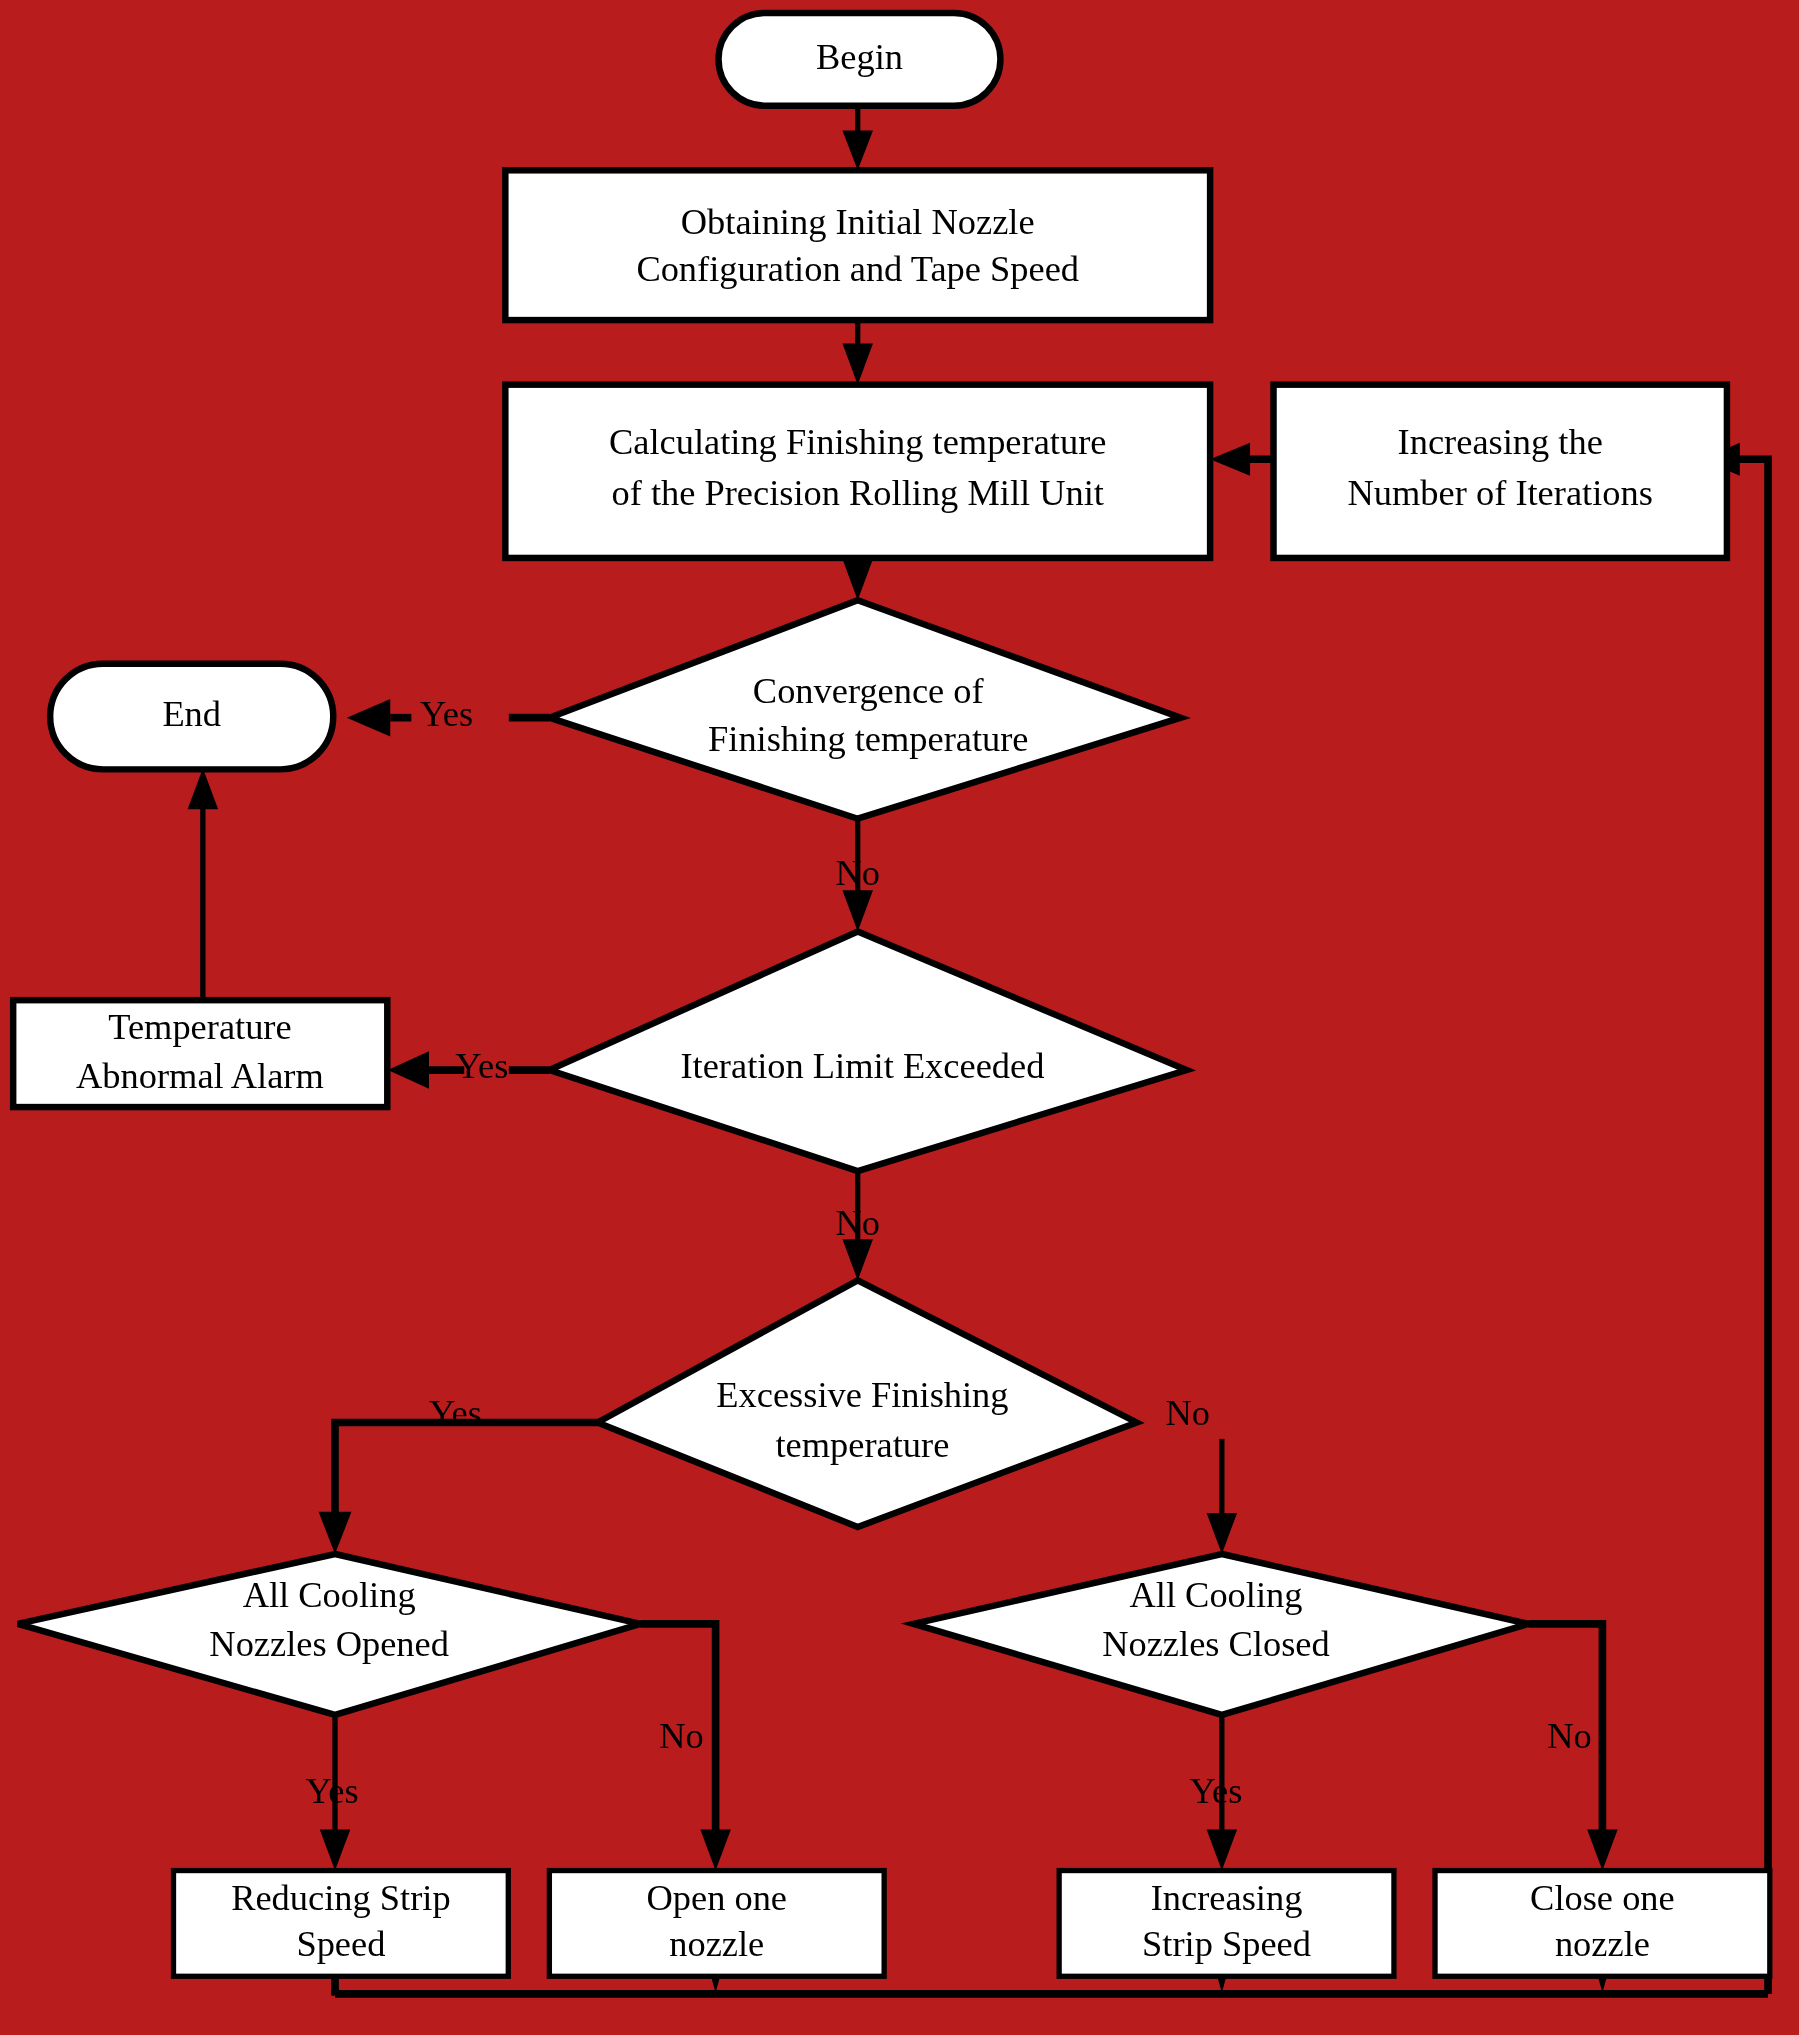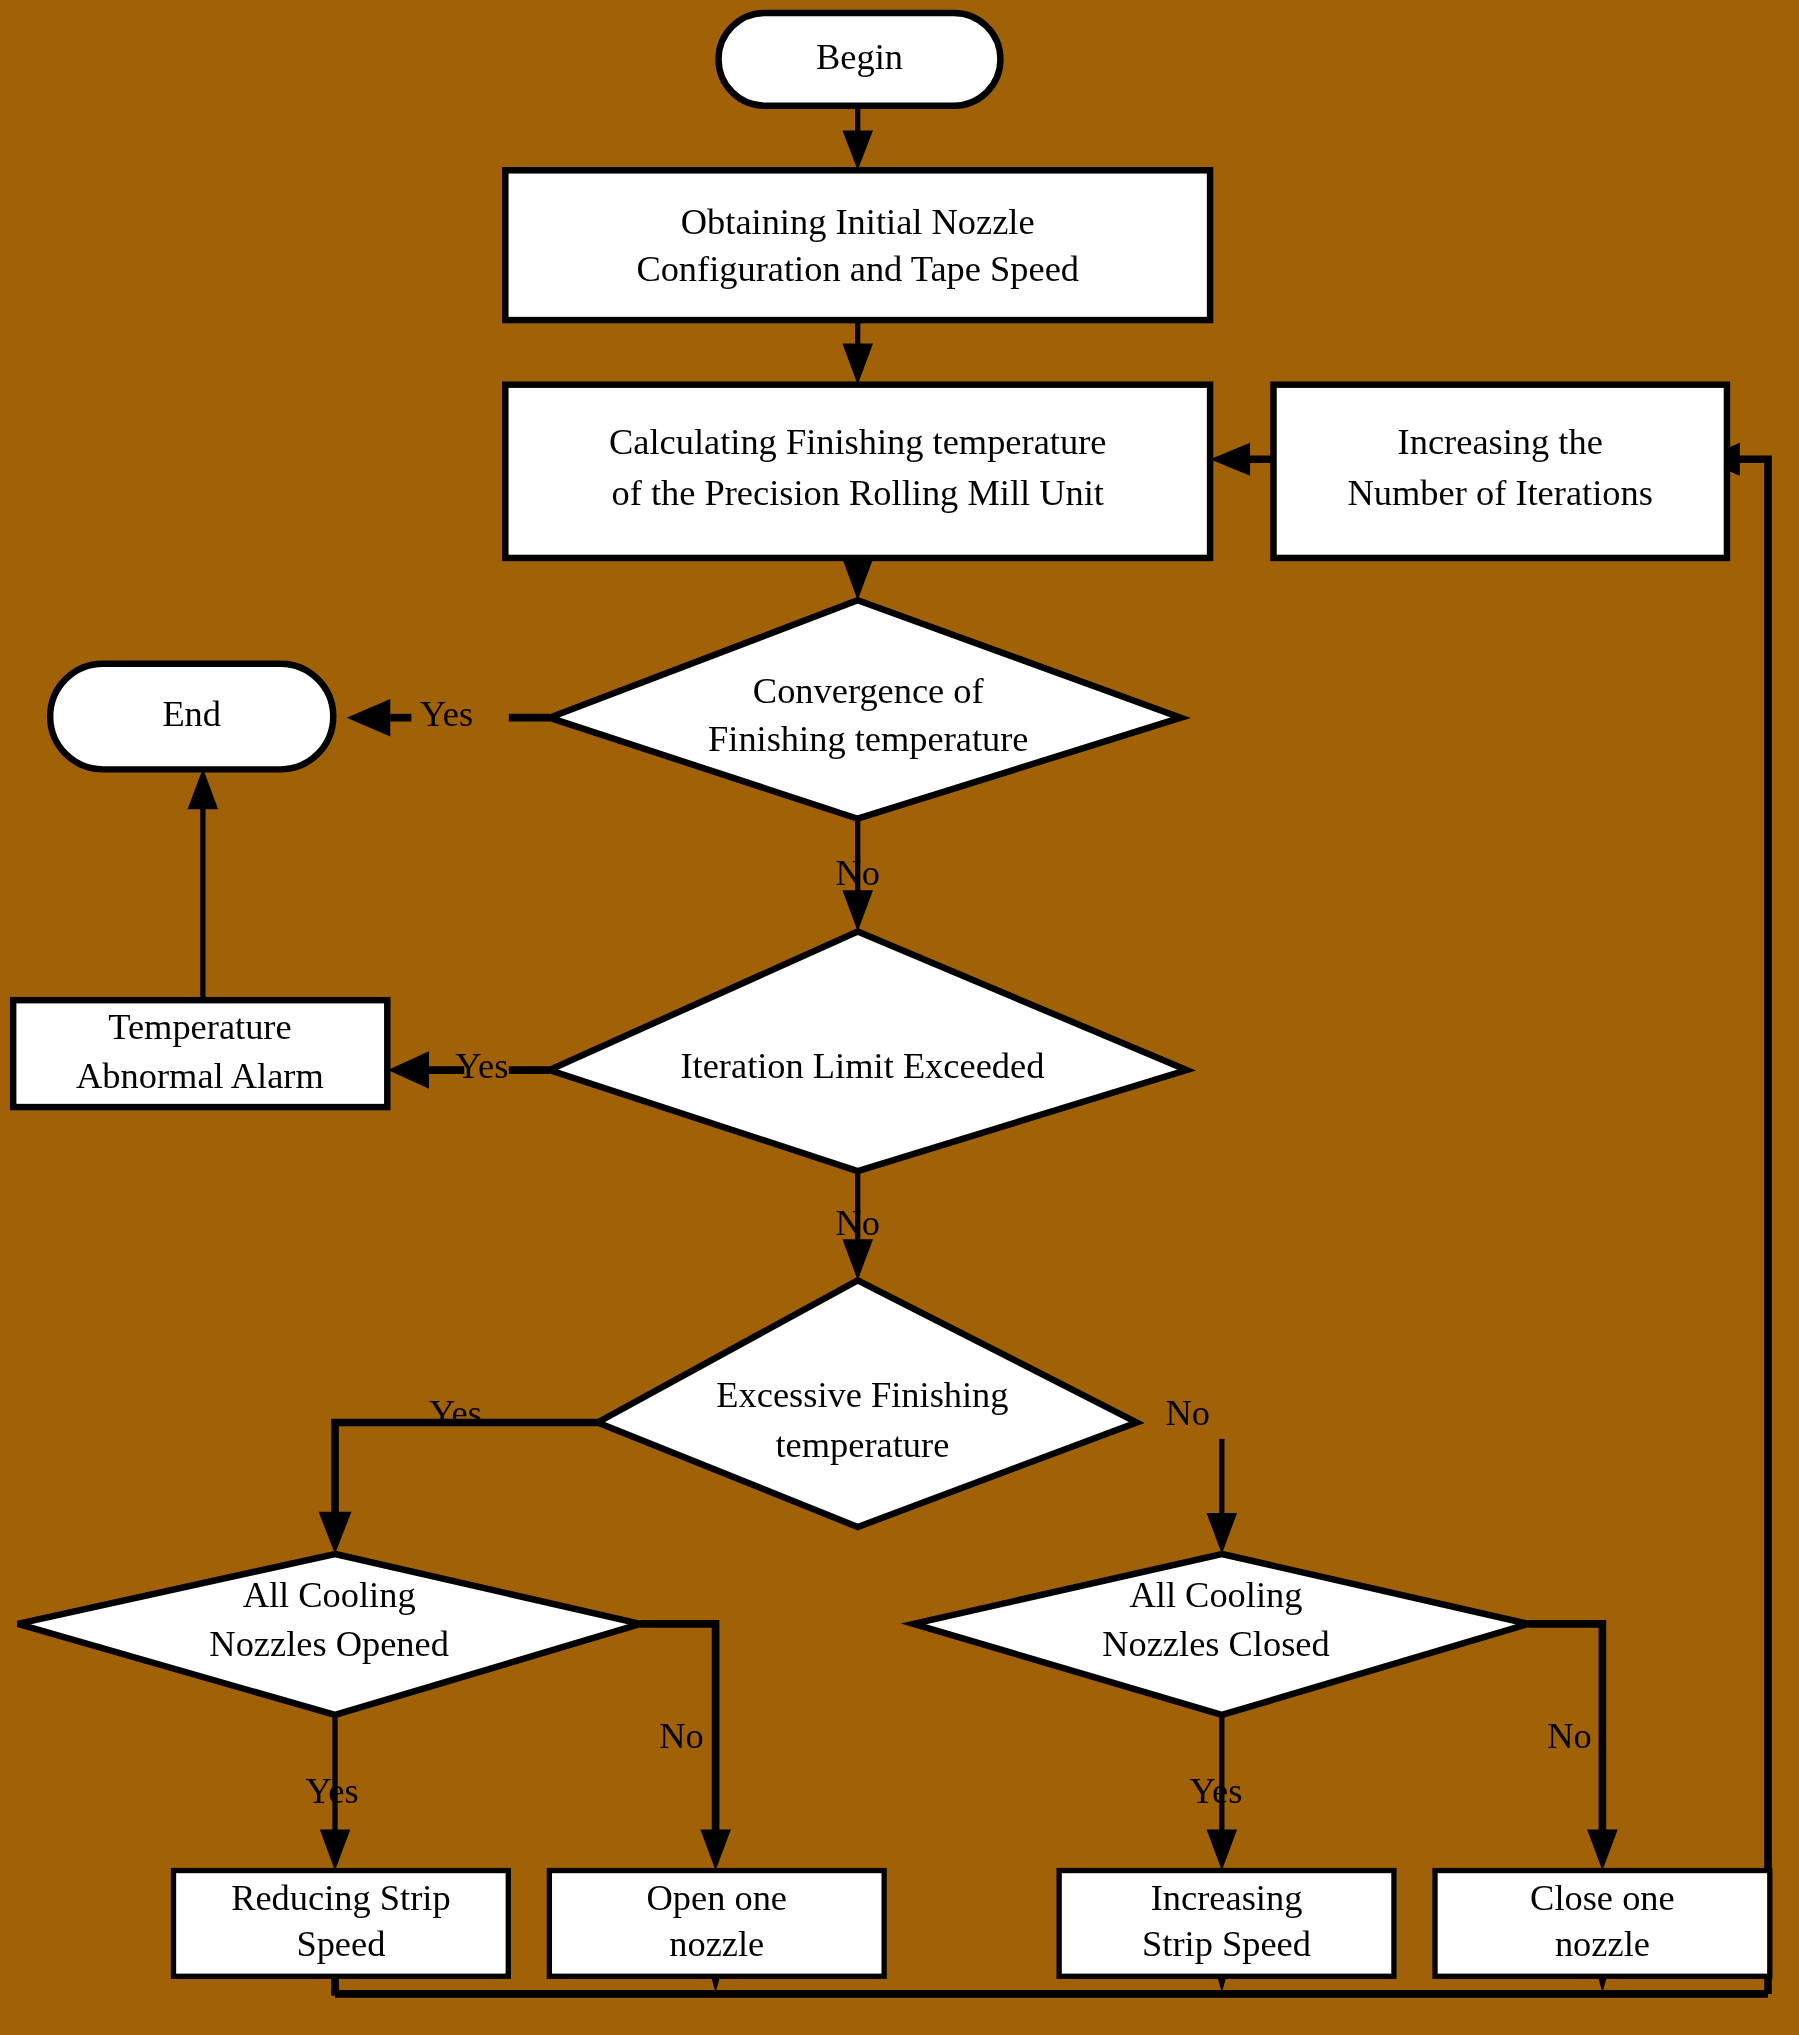--- a/index.html
+++ b/index.html
@@ -7,21 +7,21 @@
     padding: 0;
     background: #ffffff;
   }
   body {
     font-family: "Liberation Serif", "DejaVu Serif", serif;
   }
   #flowchart-root {
     position: relative;
     width: 1800px;
     height: 2035px;
-    background: #a16207;
+    background: #b91c1c;
     overflow: hidden;
   }
   svg#flow-svg {
     display: block;
     width: 1800px;
     height: 2035px;
   }
   .node-text {
     font-family: "Liberation Serif", "DejaVu Serif", serif;
     font-size: 62px;

